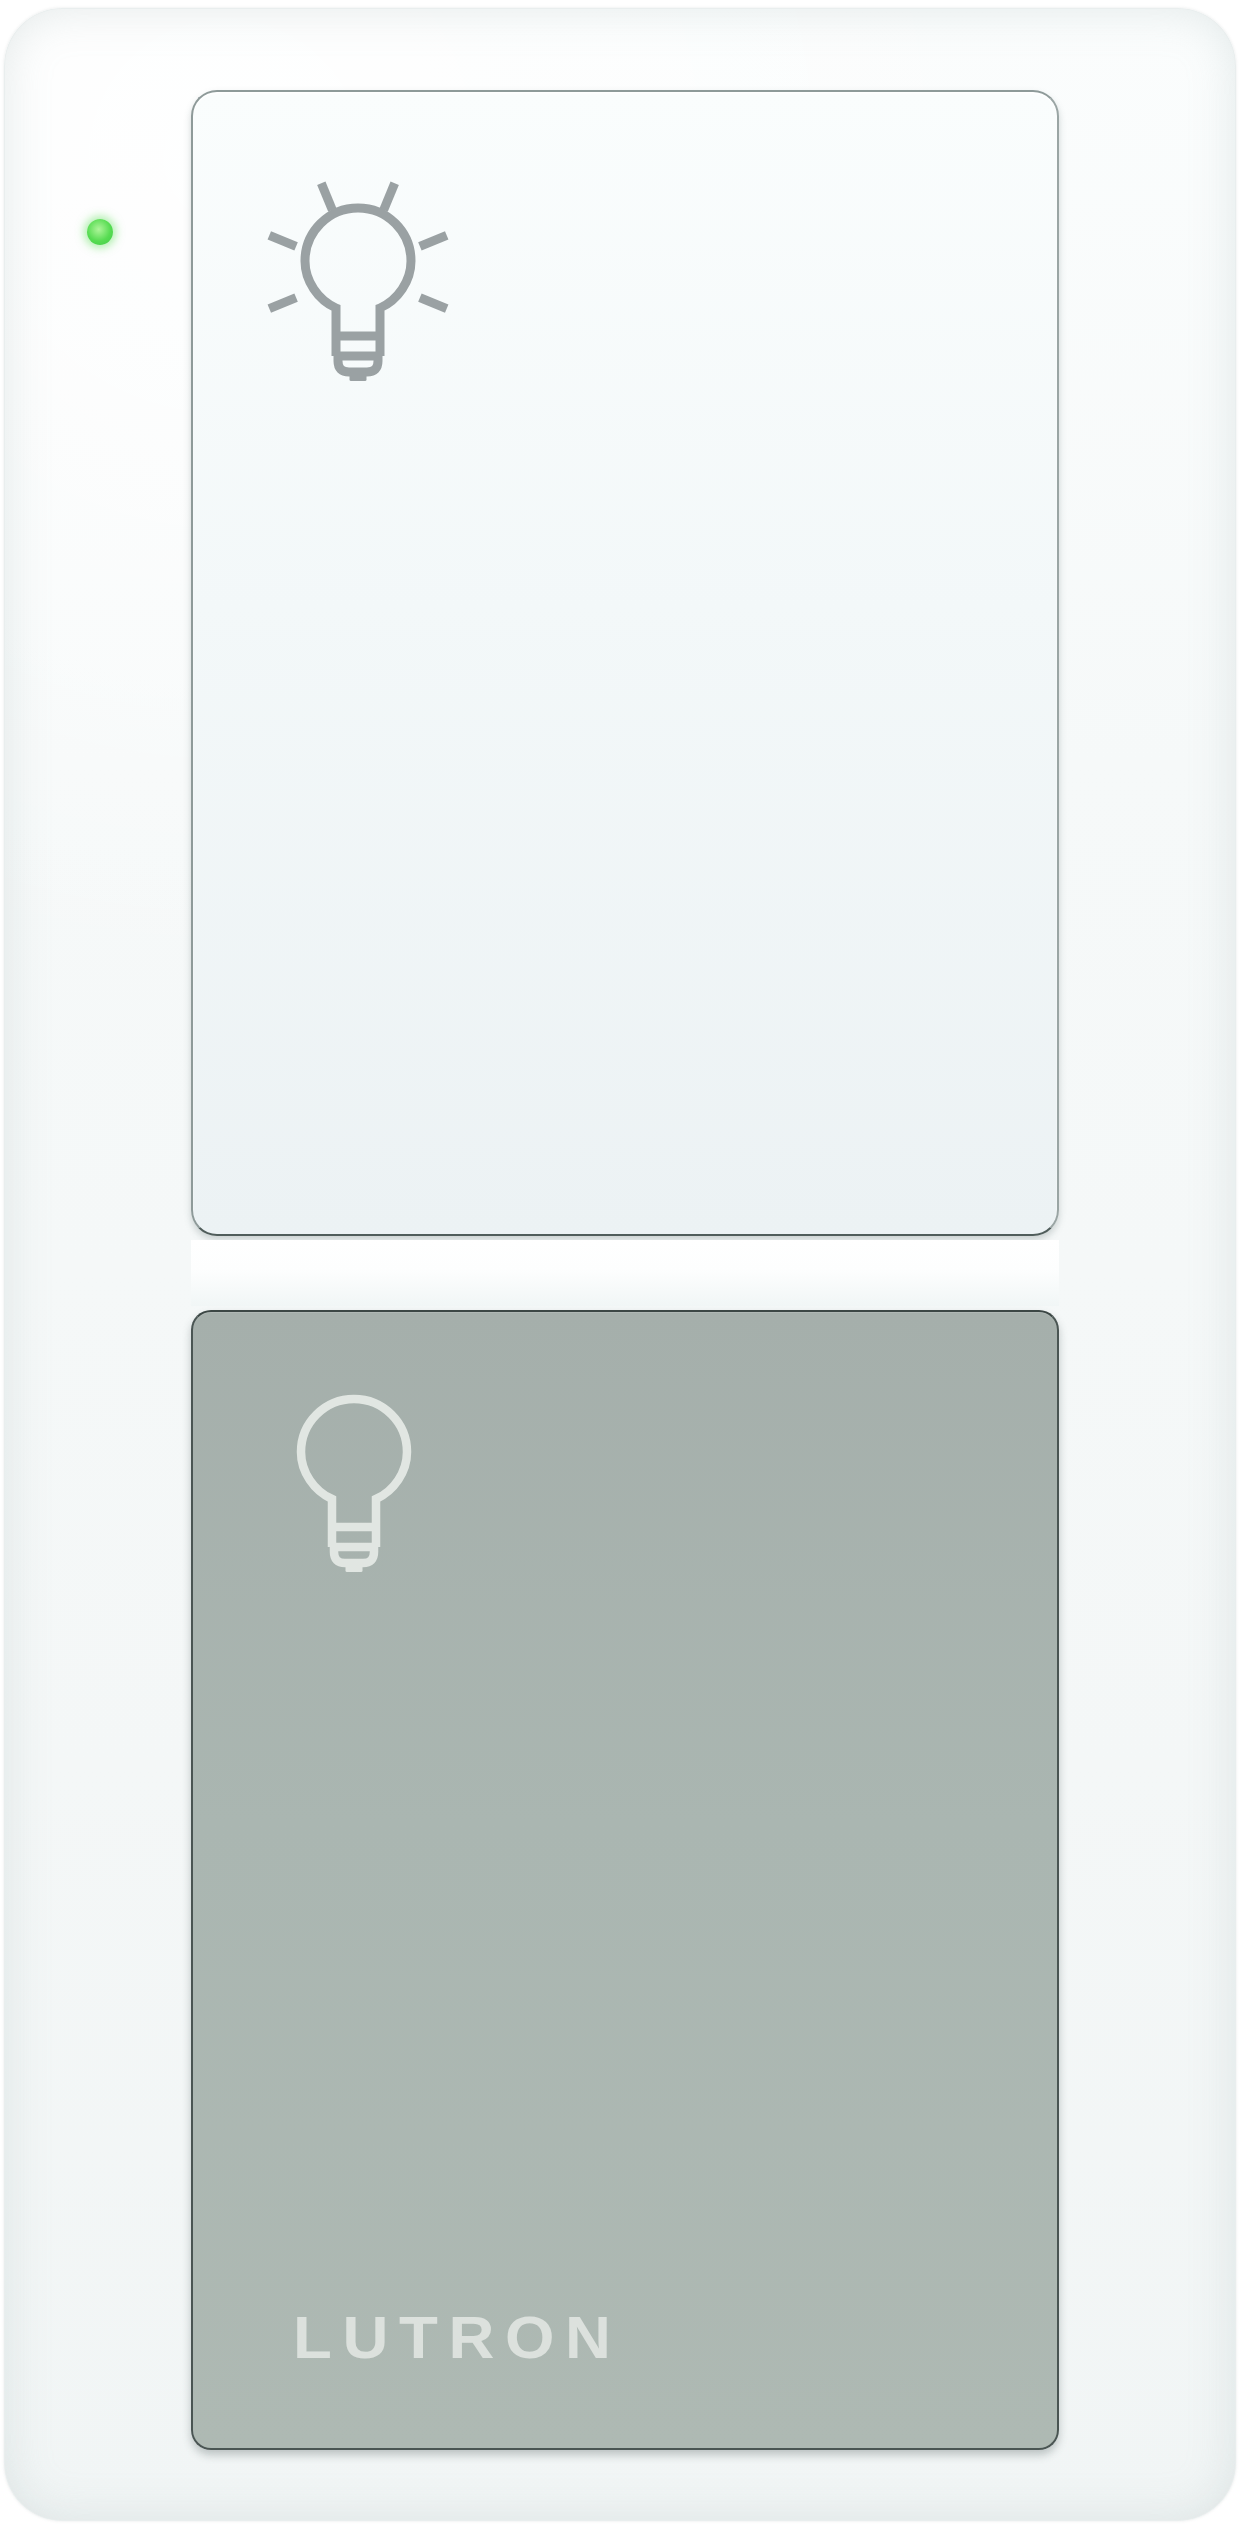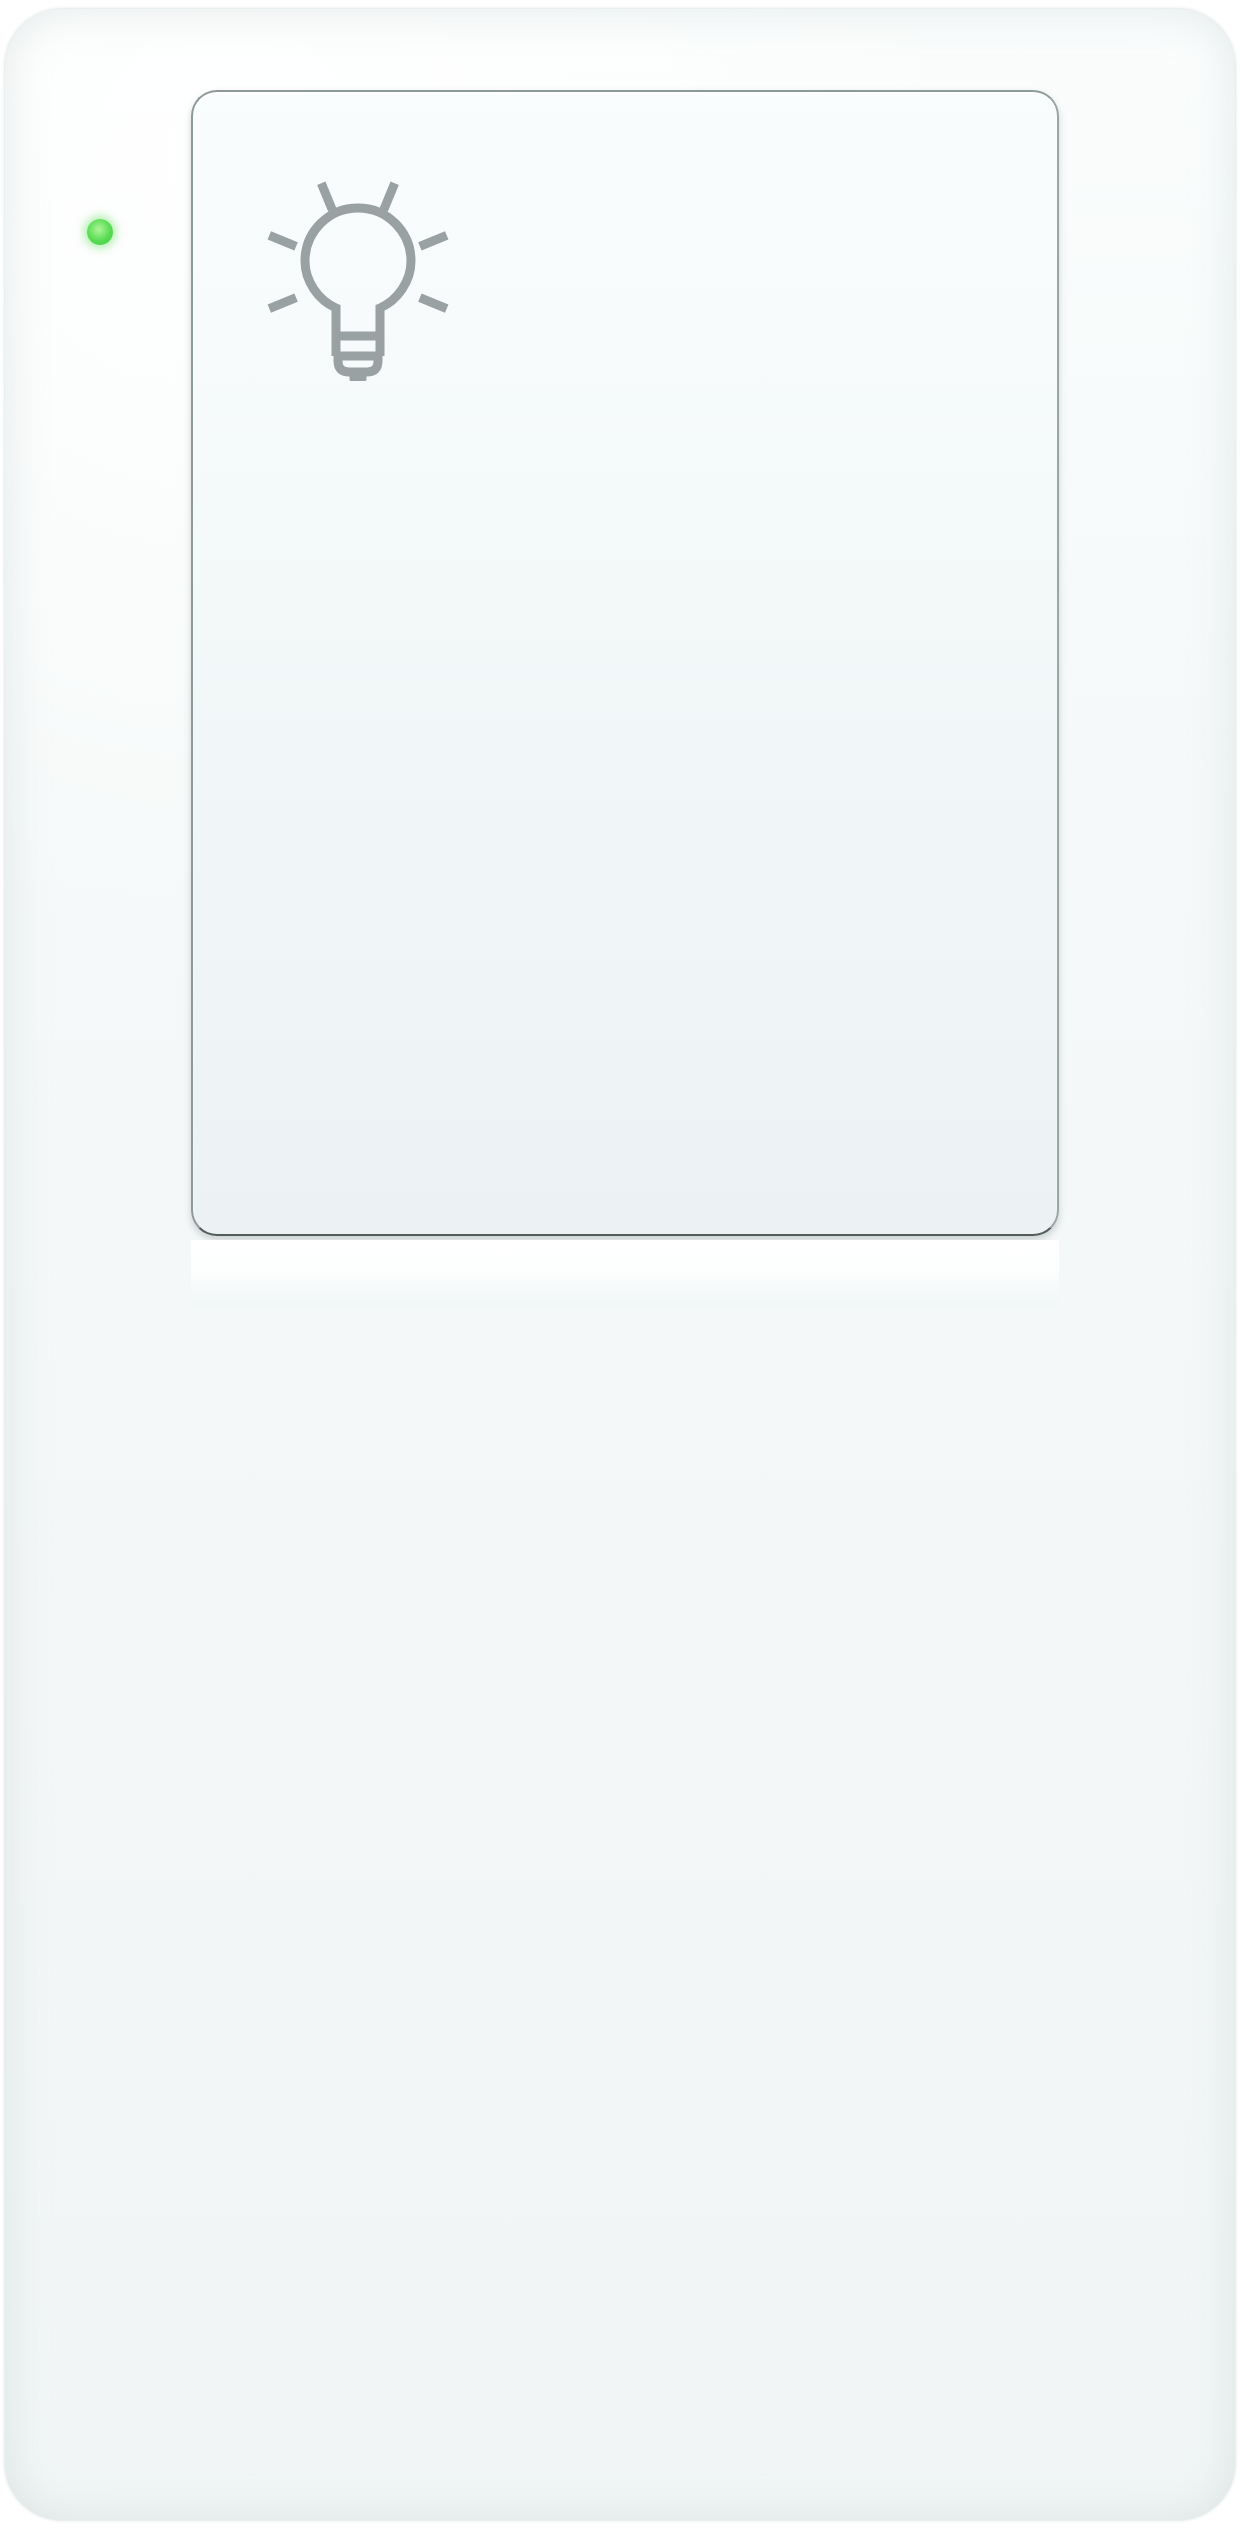--- a/index.html
+++ b/index.html
@@ -81,15 +81,27 @@
           <path d="M -22,64 H 22"></path>
           <path d="M -22,84 H 22"></path>
           <path d="M -20,84 L -20,89 Q -20,100 -9,100 L 9,100 Q 20,100 20,89 L 20,84"></path>
         </g>
         <rect x="-8.5" y="100" width="17" height="9" rx="1.5" fill="#9aa1a3"></rect>
       </svg>
     </div>
 
     <div class="divider-highlight"></div>
 
+    <div class="btn btn-off">
+      <svg class="icon icon-off" width="220" height="222" viewBox="-110 -110 220 222">
+        <g stroke="#e1e6e2" stroke-width="8.5" fill="none" stroke-linecap="butt">
+          <path d="M -22,84 L -22,36 C -40,28 -53,9 -53,-11 A 53 53 0 1 1 53,-11 C 53,9 40,28 22,36 L 22,84"></path>
+          <path d="M -22,64 H 22"></path>
+          <path d="M -22,84 H 22"></path>
+          <path d="M -20,84 L -20,89 Q -20,100 -9,100 L 9,100 Q 20,100 20,89 L 20,84"></path>
+        </g>
+        <rect x="-8.5" y="100" width="17" height="9" rx="1.5" fill="#e1e6e2"></rect>
+      </svg>
+      <div class="brand">LUTRON</div>
+    </div>
 
   </div>
 </div>
 
 </body></html>

